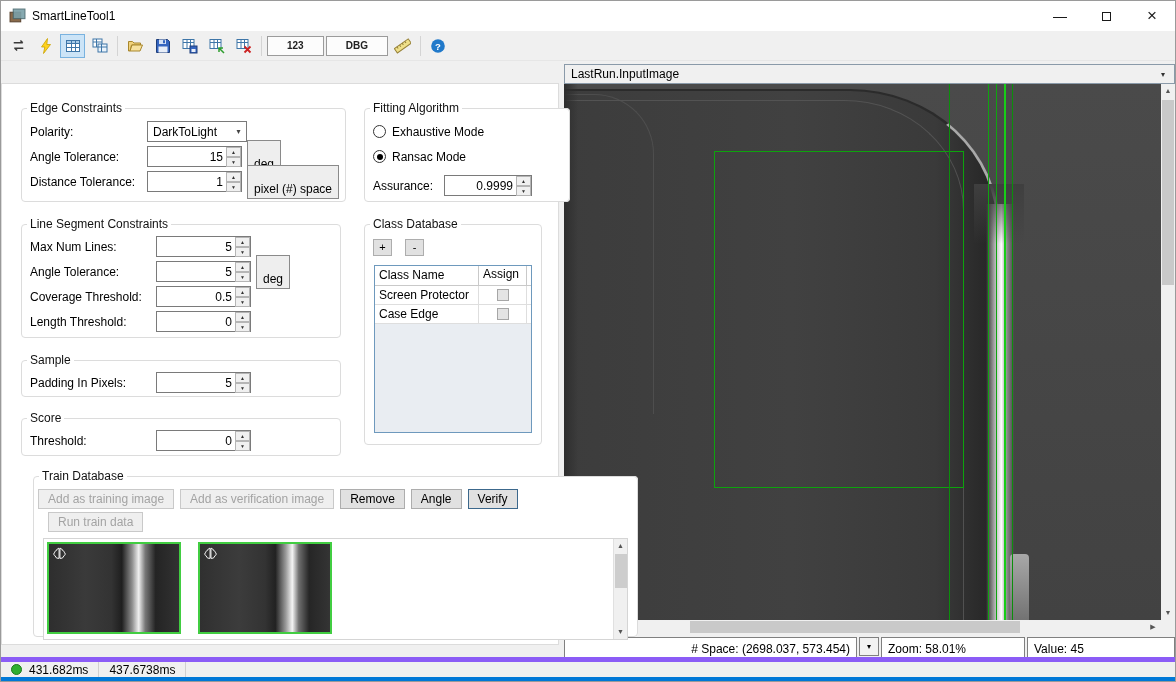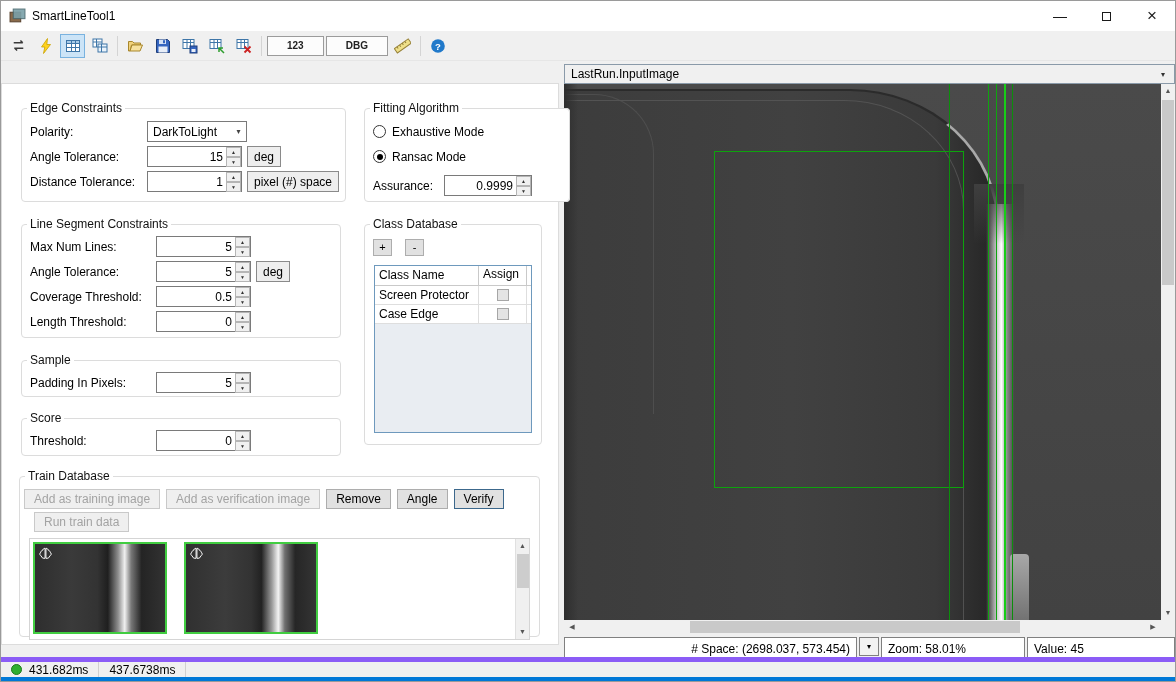--- a/index.html
+++ b/index.html
@@ -35,36 +35,36 @@
   fieldset{position:absolute;border:1px solid #dcdcdc;border-radius:4px;background:#fff;z-index:2;padding:2px 0 0 0}
   legend{padding:0 3px;margin-left:5px;font-size:12px;color:#111}
   .frow{display:flex;align-items:center;padding-left:8px;height:25px}
   .frow label{flex:none;white-space:nowrap}
   .fs-edge{left:20px;top:40px;width:325px;height:101px}
   .fs-fit{left:363px;top:40px;width:206px;height:101px}
   .fs-line{left:20px;top:156px;width:320px;height:121px}
   .fs-class{left:363px;top:156px;width:178px;height:228px}
   .fs-sample{left:20px;top:292px;width:320px;height:44px}
   .fs-score{left:20px;top:350px;width:320px;height:45px}
-  .fs-train{left:18px;top:408px;width:521px;height:168px}
+  .fs-train{left:32px;top:408px;width:605px;height:168px}
   .fs-edge label{width:117px}
   .fs-line label{width:126px}
   .fs-sample label{width:126px}
   .fs-score label{width:126px}
   .fs-fit .ass-label{width:71px}
 
   
   .combo{display:flex;align-items:center;border:1px solid #7a7a7a;background:#fff;height:21px;width:100px;padding-left:5px}
   .combo-text{flex:1;overflow:hidden;white-space:nowrap}
   .combo-chev{width:15px;text-align:center;font-size:8px;color:#444}
   .spin{display:flex;border:1px solid #7a7a7a;background:#fff;height:21px;width:95px}
   .spin input{border:none;outline:none;flex:1;min-width:0;text-align:right;font:12px "Liberation Sans",sans-serif;padding:0 3px;background:transparent}
   .spin-btns{display:flex;flex-direction:column;width:15px;flex:none}
   .spin-btn{flex:1;font-size:5px;line-height:8px;text-align:center;background:#f0f0f0;border:1px solid #b5b5b5;color:#333}
-  .unit-btn{height:21px;margin-left:5px;border:1px solid #8a8a8a;background:#eeeeee;padding:3px 6px;font:12px "Liberation Sans",sans-serif;white-space:nowrap}
+  .unit-btn{height:21px;margin-left:5px;border:1px solid #8a8a8a;background:#eeeeee;padding:16px 6px;font:12px "Liberation Sans",sans-serif;white-space:nowrap}
   .radio{width:13px;height:13px;border:1px solid #333;border-radius:50%;background:#fff;display:inline-flex;align-items:center;justify-content:center;margin-right:6px;flex:none}
   .radio.checked::after{content:"";width:6px;height:6px;border-radius:50%;background:#000}
   .chk{width:12px;height:12px;border:1px solid #a6a6a6;background:#e4e4e4;display:inline-block}
 
   
   .cls-btnrow{display:flex;gap:13px;padding:6px 0 0 8px;height:26px}
   .cls-btn{width:19px;height:17px;border:1px solid #adadad;background:#e1e1e1;font:11px "Liberation Sans",sans-serif;line-height:1}
   .cls-table{margin:6px 9px 0;height:168px;border:1px solid #6e99bd;background:#e9edf2;overflow:hidden}
   .cls-head{display:flex;height:20px;background:#fff;border-bottom:1px solid #c9c9c9}
   .cls-head .c1,.cls-row .c1{width:104px;border-right:1px solid #c9c9c9;padding:2px 4px;white-space:nowrap;overflow:hidden}

